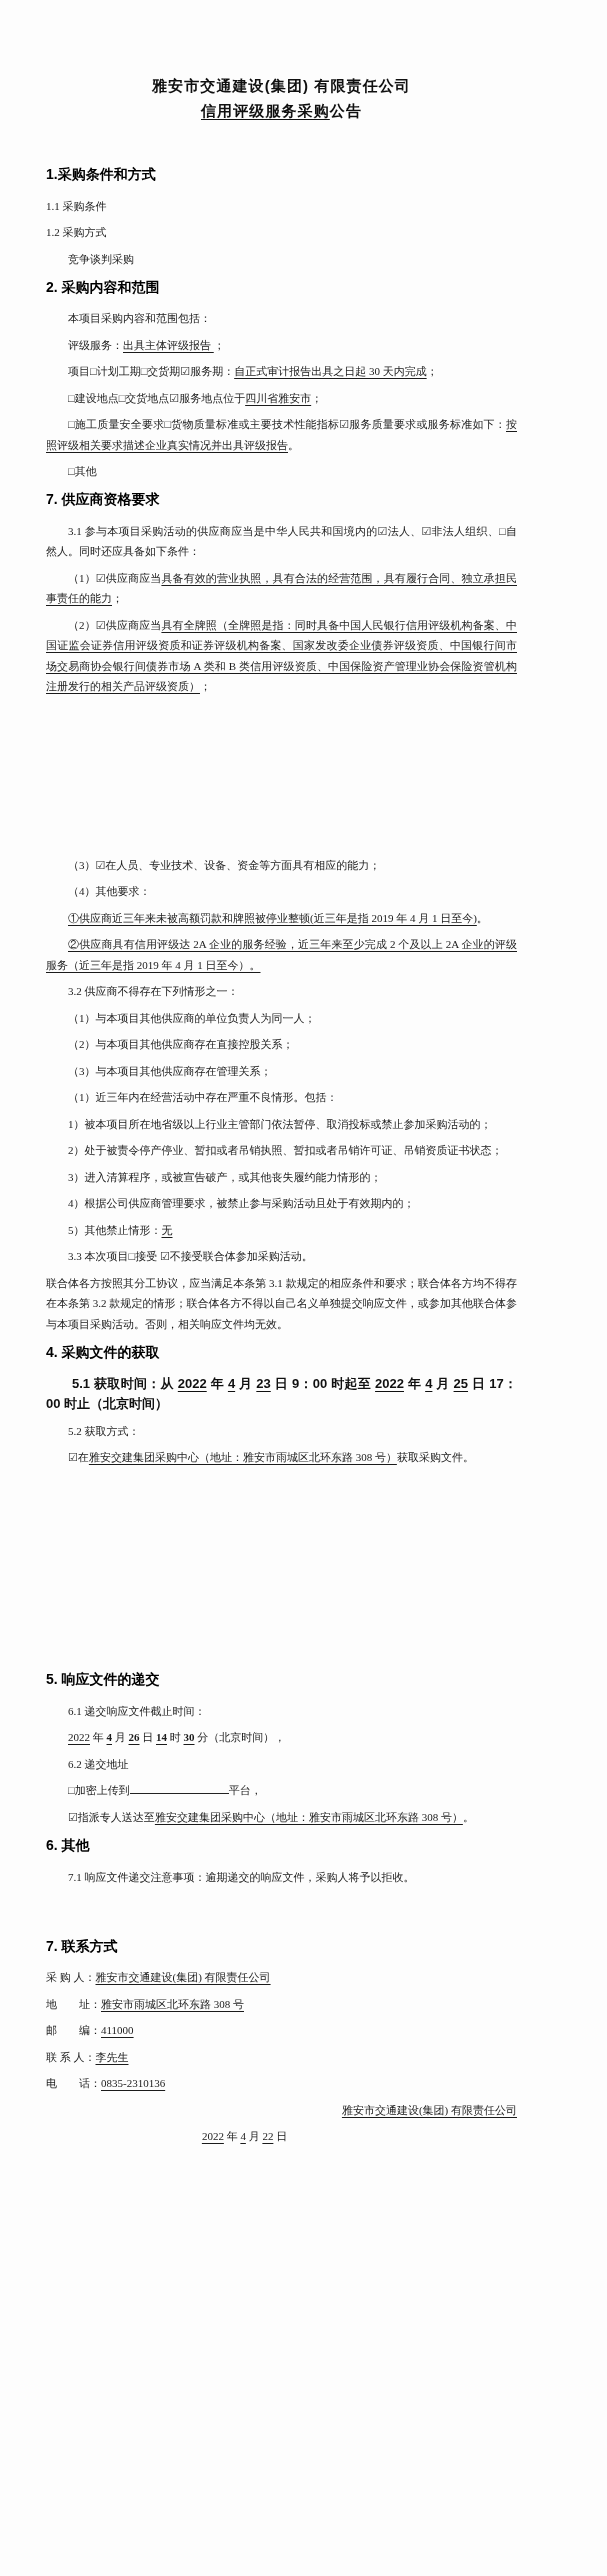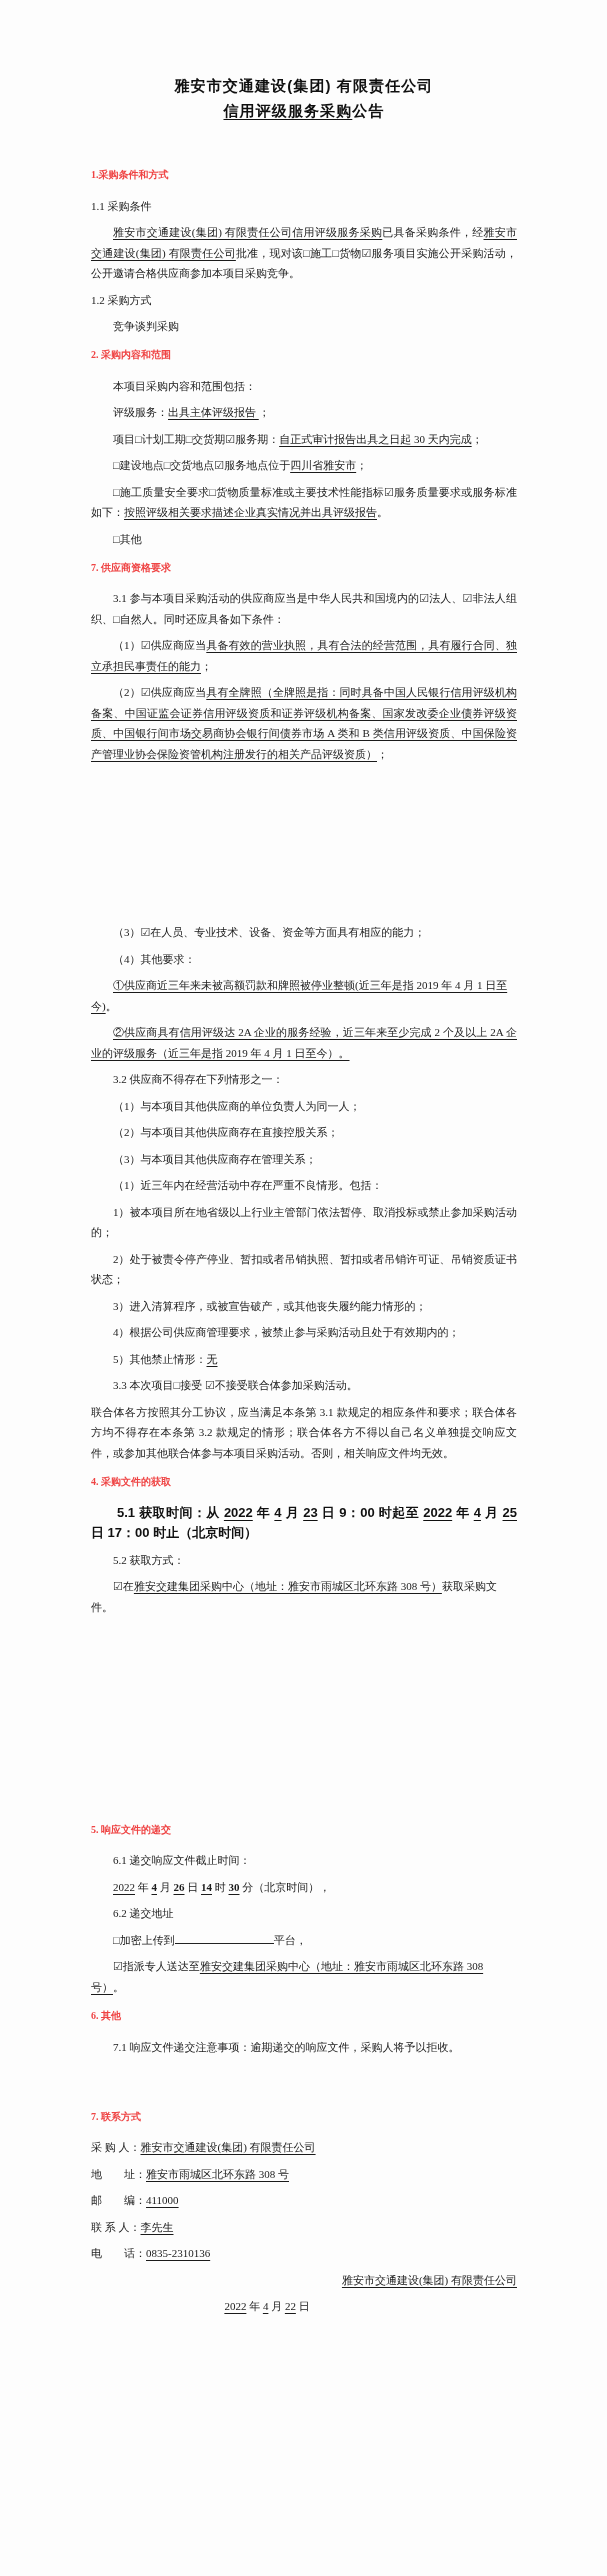--- a/index.html
+++ b/index.html
@@ -9,37 +9,37 @@
     height: 2576px;
     margin: 0 auto;
     background: #fdfdfd;
     color: #1b1b1b;
     font-family: "Liberation Serif", "DejaVu Serif", serif;
     font-size: 11px;
     line-height: 20.5px;
     box-sizing: border-box;
     overflow: hidden;
   }
-  .content { padding: 73px 90px 0 91px; }
+  .content { padding: 73px 90px 0 46px; }
   .doc-title {
     text-align: center;
     font-family: "Liberation Sans", "DejaVu Sans", sans-serif;
     font-weight: bold;
     font-size: 15px;
     line-height: 25px;
     letter-spacing: 1.1px;
     color: #101010;
     margin-bottom: 41px;
   }
   .hs {
-    font-family: Liberation Serif, serif;
+    font-family: Liberation Sans, sans-serif;
     font-weight: bold;
-    font-size: 10px;
+    font-size: 14px;
     line-height: 21px;
-    color: #ef4444;
+    color: #000000;
     margin: 7.6px 0 10.6px 0;
   }
   p { margin: 0 0 6px 0; text-align: justify; }
   p.noj { text-align: left; }
   .ind { text-indent: 2em; }
   .u { text-decoration: underline; text-underline-offset: 3px; }
   .b { font-weight: bold; }
   .boldsans {
     font-family: "Liberation Sans", "DejaVu Sans", sans-serif;
     font-weight: bold;
@@ -65,21 +65,20 @@
 <div class="page">
   <div class="content">
 
     <div class="doc-title">
       <div>雅安市交通建设(集团) 有限责任公司</div>
       <div><span class="u">信用评级服务采购</span><span>公告</span></div>
     </div>
 
     <div class="hs">1.采购条件和方式</div>
     <p class="noj">1.1 采购条件</p>
-    <p class="ind"><span class="u">雅安市交通建设(集团) 有限责任公司信用评级服务采购</span><span>已具备采购条件，经</span><span class="u">雅安市交通建设(集团) 有限责任公司</span><span>批准，现对该□施工□货物☑服务项目实施公开采购活动，公开邀请合格供应商参加本项目采购竞争。</span></p>
     <p class="noj">1.2 采购方式</p>
     <p class="ind noj">竞争谈判采购</p>
 
     <div class="hs">2. 采购内容和范围</div>
     <p class="ind noj">本项目采购内容和范围包括：</p>
     <p class="ind noj"><span>评级服务：</span><span class="u">出具主体评级报告 </span><span>；</span></p>
     <p class="ind noj"><span>项目□计划工期□交货期☑服务期：</span><span class="u">自正式审计报告出具之日起 30 天内完成</span><span>；</span></p>
     <p class="ind noj"><span>□建设地点□交货地点☑服务地点位于</span><span class="u">四川省雅安市</span><span>；</span></p>
     <p class="ind"><span>□施工质量安全要求□货物质量标准或主要技术性能指标☑服务质量要求或服务标准如下：</span><span class="u">按照评级相关要求描述企业真实情况并出具评级报告</span><span>。</span></p>
     <p class="ind noj">□其他</p>

